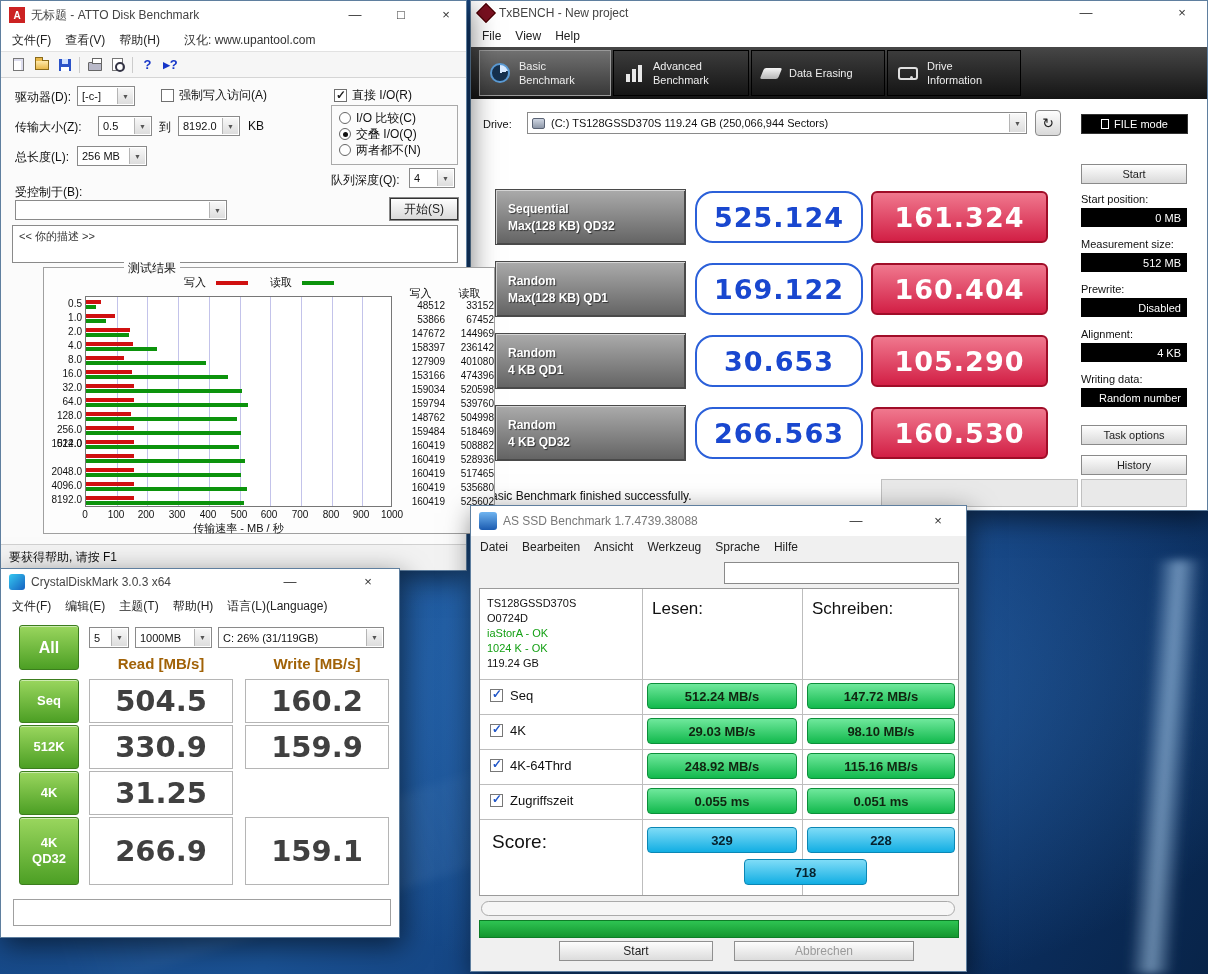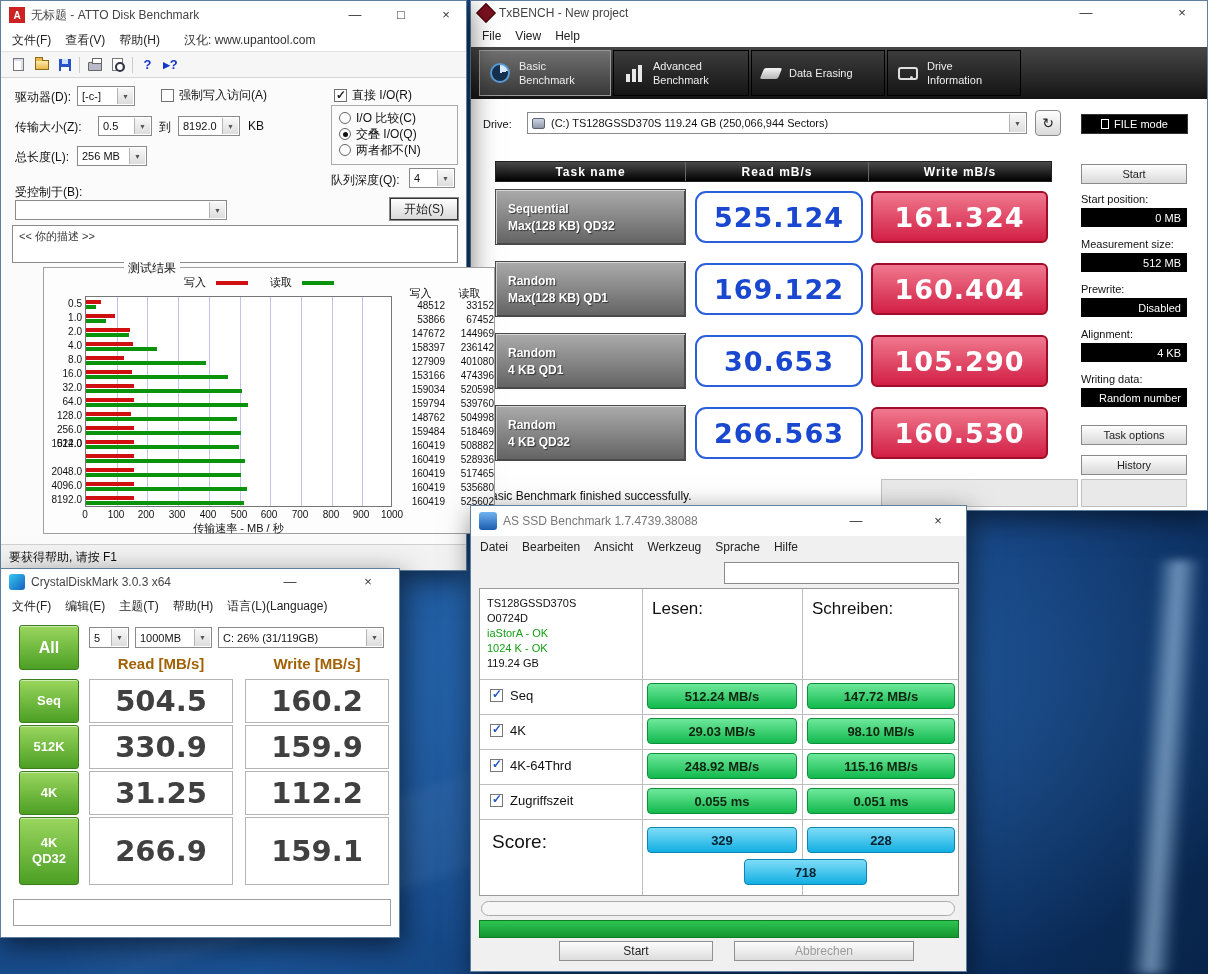--- a/index.html
+++ b/index.html
@@ -80,21 +80,21 @@
   .chart-icon { width:20px; height:18px; display:flex; align-items:flex-end; gap:2px; justify-content:center; }
   .chart-icon i { display:block; width:4px; background:#e8e8e8; }
   .chart-icon i:nth-child(1){height:8px} .chart-icon i:nth-child(2){height:13px} .chart-icon i:nth-child(3){height:17px}
   .eraser-icon { width:18px; height:11px; background:linear-gradient(#f5f5f5,#b5b5b5); transform:skewX(-22deg); border-radius:2px; }
   .driveinfo-icon { width:20px; height:13px; border:2px solid #e0e0e0; border-radius:3px; }
   .driveinfo-icon::after { content:""; position:absolute; right:3px; top:7px; width:3px; height:3px; border-radius:50%; background:#e0e0e0; }
   .disk-ico { width:13px; height:11px; background:linear-gradient(#cfd6e2,#8d97a8); border:1px solid #5a6374; border-radius:2px; margin-right:6px; flex:none; }
   #tx-th { position:absolute; left:24px; top:160px; width:557px; height:21px; display:flex; background:linear-gradient(#4a4a4a,#000); border:1px solid #222; }
   #tx-th div { color:#fff; font-size:12px; font-weight:bold; letter-spacing:1px; display:flex; align-items:center; justify-content:center; border-right:1px solid #666; }
   .tx-task { position:absolute; left:24px; width:191px; height:56px; background:linear-gradient(#ababab,#636363); border:1px solid #4a4a4a; box-shadow:inset 1px 1px 0 #d5d5d5, inset -1px -1px 0 #4a4a4a; color:#fff; font-size:12px; font-weight:bold; display:flex; flex-direction:column; justify-content:center; padding-left:12px; gap:3px; text-shadow:1px 1px 1px #333; }
-  .tx-read { position:absolute; left:224px; width:168px; height:52px; background:#fff; border:2px solid #2b60d9; border-radius:11px; color:#1947cf; font-size:27px; font-weight:bold; letter-spacing:1px; display:flex; align-items:center; justify-content:center; font-family:"DejaVu Sans", sans-serif; }
+  .tx-read { position:absolute; left:224px; width:168px; height:52px; background:#fff; border:2px solid #2b60d9; border-radius:18px; color:#1947cf; font-size:27px; font-weight:bold; letter-spacing:1px; display:flex; align-items:center; justify-content:center; font-family:"DejaVu Sans", sans-serif; }
   .tx-write { position:absolute; left:400px; width:177px; height:52px; background:linear-gradient(#f0788e,#d21f45); border:2px solid #a00d28; border-radius:6px; color:#fff; font-size:27px; font-weight:bold; letter-spacing:1px; display:flex; align-items:center; justify-content:center; font-family:"DejaVu Sans", sans-serif; }
   .side-label { position:absolute; left:610px; width:106px; font-size:11px; color:#111; white-space:nowrap; }
   .blackbox { position:absolute; left:610px; width:106px; height:19px; background:#000; color:#fff; font-size:11px; display:flex; align-items:center; justify-content:flex-end; padding-right:6px; }
   .tx-panel { position:absolute; background:#e9e9e9; border:1px solid #c0c0c0; }
 
   
   .cdm-btn { position:absolute; left:18px; width:60px; background:linear-gradient(#9ad65e,#4c9f24); border:1px solid #3c7d1e; border-radius:3px; color:#fff; font-weight:bold; font-size:13px; display:flex; align-items:center; justify-content:center; text-align:center; line-height:16px; box-shadow:inset 0 1px 0 rgba(255,255,255,.5); padding:0 6px; }
   .cdm-val { position:absolute; width:144px; background:#fff; border:1px solid #b5b5b5; color:#404040; font-size:29px; font-weight:bold; display:flex; align-items:center; justify-content:center; font-family:"DejaVu Sans", sans-serif; }
   .cdm-head { position:absolute; top:86px; width:144px; text-align:center; font-size:15px; font-weight:bold; color:#a16207; }
 
@@ -162,25 +162,20 @@
   </div>
   <span class="label" style="left:12px;top:117px;font-size:11px">Drive:</span>
   <div class="combo" style="left:56px;top:111px;width:500px;height:22px">
     <span class="disk-ico"></span>
     <span>(C:) TS128GSSD370S  119.24 GB (250,066,944 Sectors)</span>
   </div>
   <div class="btn" style="left:564px;top:109px;width:26px;height:26px;border-radius:4px;font-size:14px">↻</div>
   <div class="btn" style="left:610px;top:113px;width:107px;height:20px;background:#000;color:#fff;border:1px solid #333;gap:5px">
     <span style="width:8px;height:10px;border:1px solid #fff;display:inline-block"></span>
     <span>FILE mode</span>
-  </div>
-  <div id="tx-th">
-    <div style="width:190px">Task name</div>
-    <div style="width:183px">Read mB/s</div>
-    <div style="width:182px;border-right:none">Write mB/s</div>
   </div>
   <div id="tx-rows" style="position:absolute;inset:0;pointer-events:none">
       <div class="tx-task" style="top: 188px; pointer-events: auto;">
         <div>Sequential</div>
         <div>Max(128 KB) QD32</div>
       </div>
       <div class="tx-read" style="top: 190px;">525.124</div>
       <div class="tx-write" style="top: 190px;">161.324</div>
       <div class="tx-task" style="top: 260px; pointer-events: auto;">
         <div>Random</div>
@@ -494,21 +489,20 @@
   <div class="cdm-head" style="left:244px">Write [MB/s]</div>
   <div id="cdm-rows" style="position:absolute;inset:0;pointer-events:none">
       <div class="cdm-btn" style="top: 110px; height: 44px; pointer-events: auto;">Seq</div>
       <div class="cdm-val" style="top: 110px; height: 44px; left: 88px;">504.5</div>
       <div class="cdm-val" style="top: 110px; height: 44px; left: 244px;">160.2</div>
       <div class="cdm-btn" style="top: 156px; height: 44px; pointer-events: auto;">512K</div>
       <div class="cdm-val" style="top: 156px; height: 44px; left: 88px;">330.9</div>
       <div class="cdm-val" style="top: 156px; height: 44px; left: 244px;">159.9</div>
       <div class="cdm-btn" style="top: 202px; height: 44px; pointer-events: auto;">4K</div>
       <div class="cdm-val" style="top: 202px; height: 44px; left: 88px;">31.25</div>
-      <div class="cdm-val" style="top: 202px; height: 44px; left: 244px;">112.2</div>
       <div class="cdm-btn" style="top: 248px; height: 68px; pointer-events: auto;">4K QD32</div>
       <div class="cdm-val" style="top: 248px; height: 68px; left: 88px;">266.9</div>
       <div class="cdm-val" style="top: 248px; height: 68px; left: 244px;">159.1</div>
     </div>
   <div style="position:absolute;left:12px;top:330px;width:378px;height:27px;background:#fff;border:1px solid #a0a0a0"></div>
 </div>
 
 <div class="win" id="w-as" style="left:470px;top:505px;width:497px;height:467px;z-index:5">
   <div class="titlebar" style="height:30px">
     <span class="appicon" style="width:18px;height:18px;background:linear-gradient(#6fb4f0,#1b5bb0);border-radius:3px"></span>

